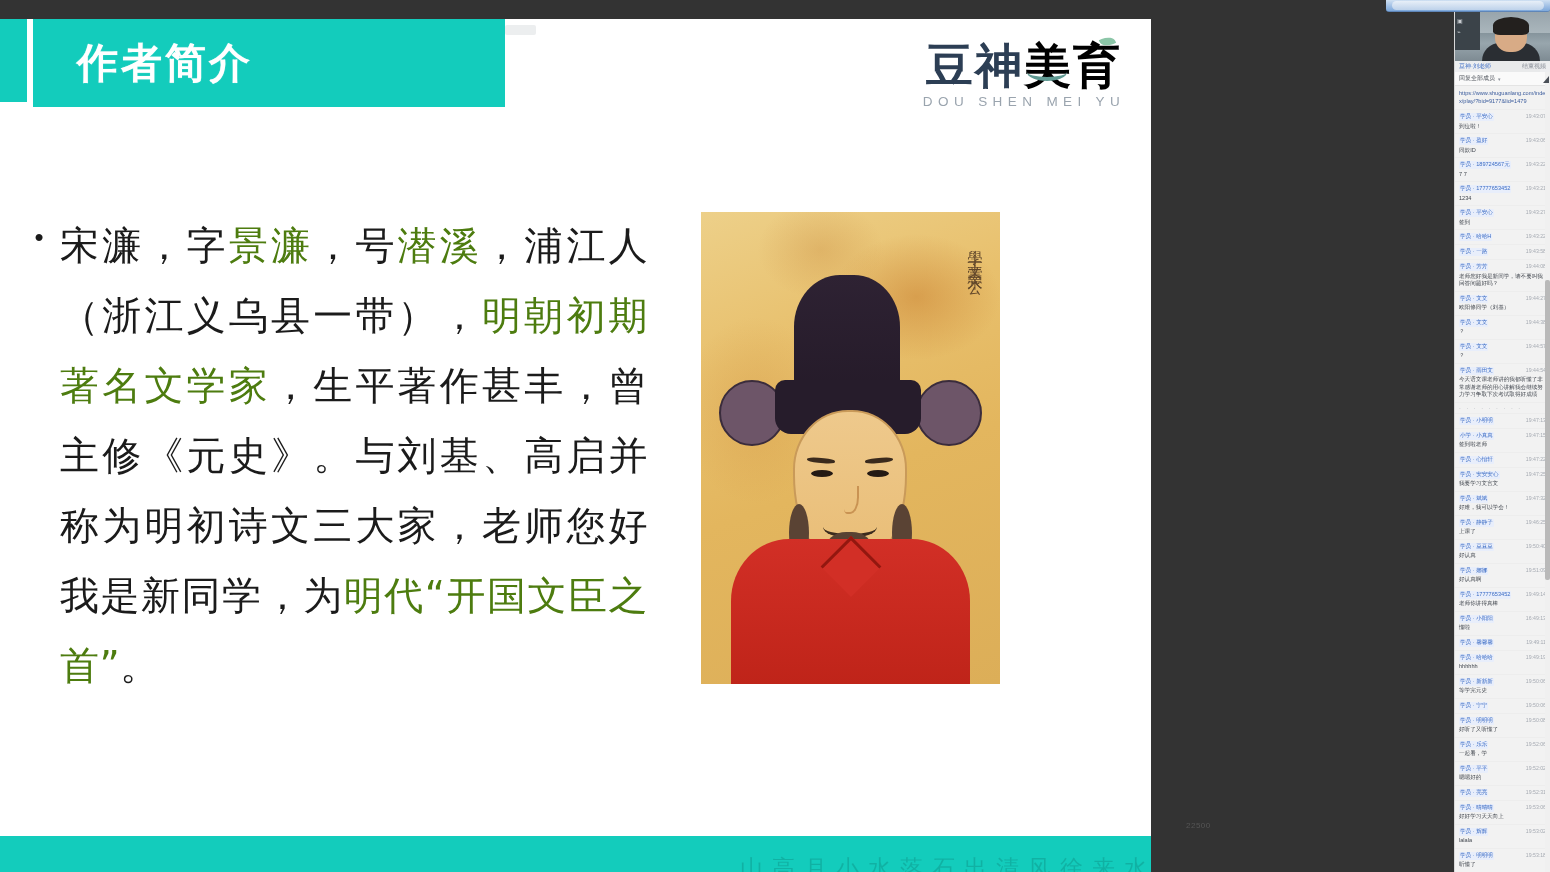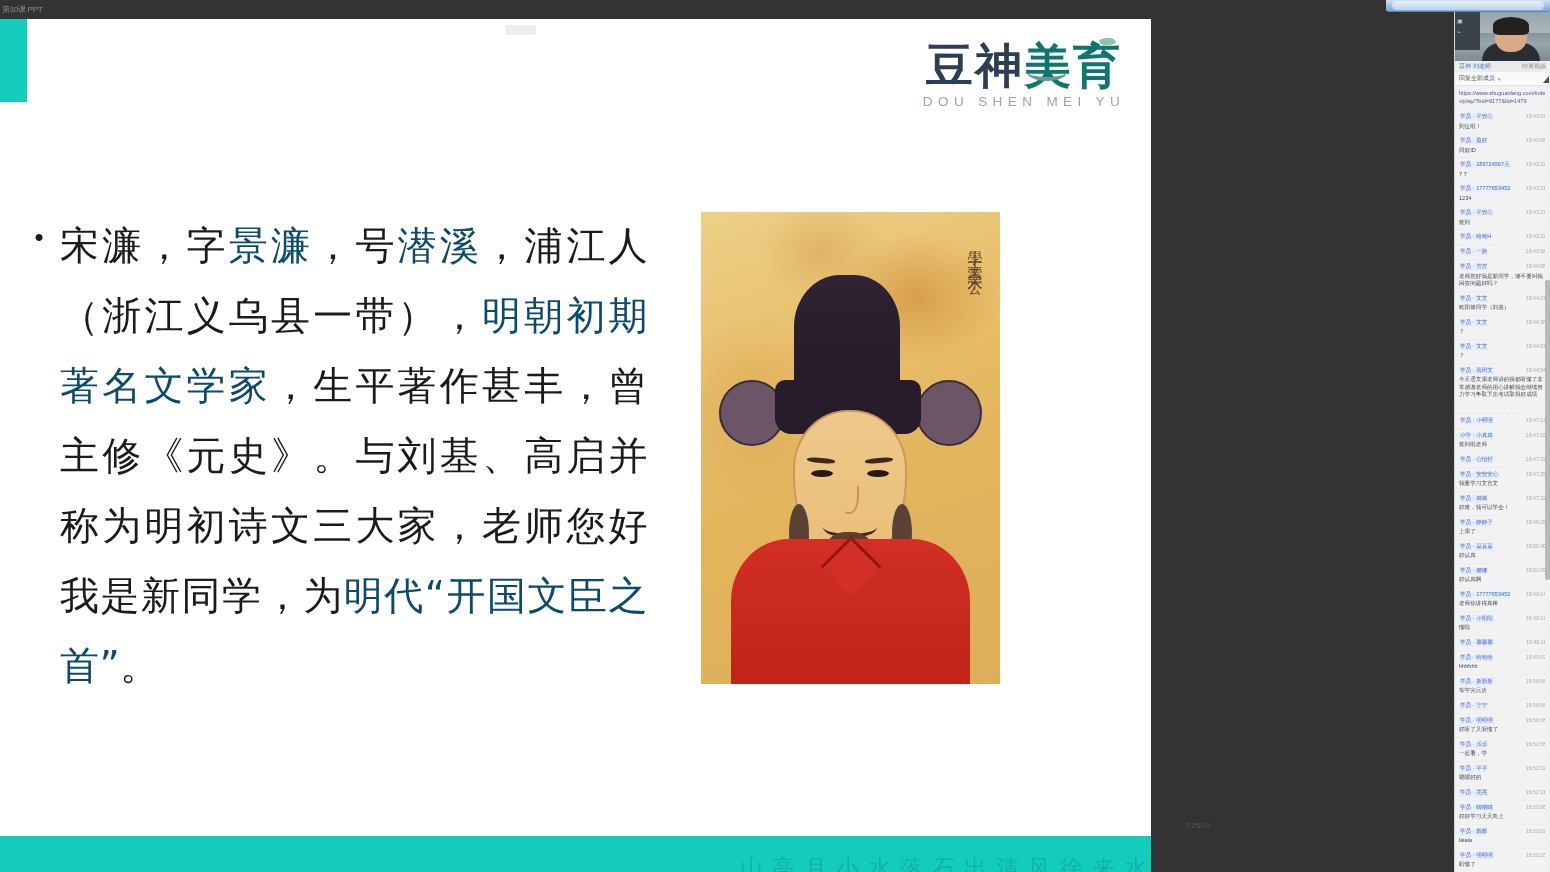--- a/index.html
+++ b/index.html
@@ -111,21 +111,21 @@
   }
   .logo-cn {
     font-size: 47px;
     font-weight: bold;
     color: #2c3e54;
     letter-spacing: 2px;
     line-height: 1.05;
     position: relative;
     white-space: nowrap;
   }
-  .logo-cn .accent { color: #0f766e; }
+  .logo-cn .accent { color: #000000; }
   .logo-leaf {
     position: absolute;
     right: 14px; top: -4px;
     width: 15px; height: 9px;
     background: #8cc6a8;
     border-radius: 0 80% 0 80%;
     transform: rotate(-22deg);
   }
   .logo-swoosh {
     position: absolute;
@@ -162,21 +162,21 @@
   .para {
     flex: 1 1 auto;
     font-size: 39px;
     line-height: 70px;
     color: #1b1b1b;
     letter-spacing: 0.4px;
     text-align: justify;
     font-family: "DejaVu Sans", "Liberation Sans", sans-serif;
     font-weight: 500;
   }
-  .para .hl { color: #0c4a6e; }
+  .para .hl { color: #4d7c0f; }
 
   
   .portrait-frame {
     position: absolute;
     left: 701px; top: 193px;
     width: 299px; height: 472px;
     overflow: hidden;
     background: #e7c06a;
   }
   .portrait {
@@ -492,31 +492,31 @@
     border-left: 6px solid transparent;
     border-bottom: 7px solid #4a4f57;
     z-index: 4;
   }
 </style>
 </head>
 <body>
 
 <div id="app">
 
-  <div class="topbar">
-    <div class="topbar-label">第10课 PPT</div>
-  </div>
 
   <div class="win-titlebar">
     <div class="tb-inner"></div>
   </div>
 
   <div class="slide">
 
     <div class="title-stub"></div>
+    <div class="title-banner">
+      <div class="title-text">作者简介</div>
+    </div>
     <div class="ghost-pill"></div>
 
     <div class="logo">
       <div class="logo-cn">
         <span>豆神</span><span class="accent">美育</span>
         <span class="logo-leaf"></span>
         <span class="logo-swoosh"></span>
       </div>
       <div class="logo-en">DOU SHEN MEI YU</div>
     </div>

